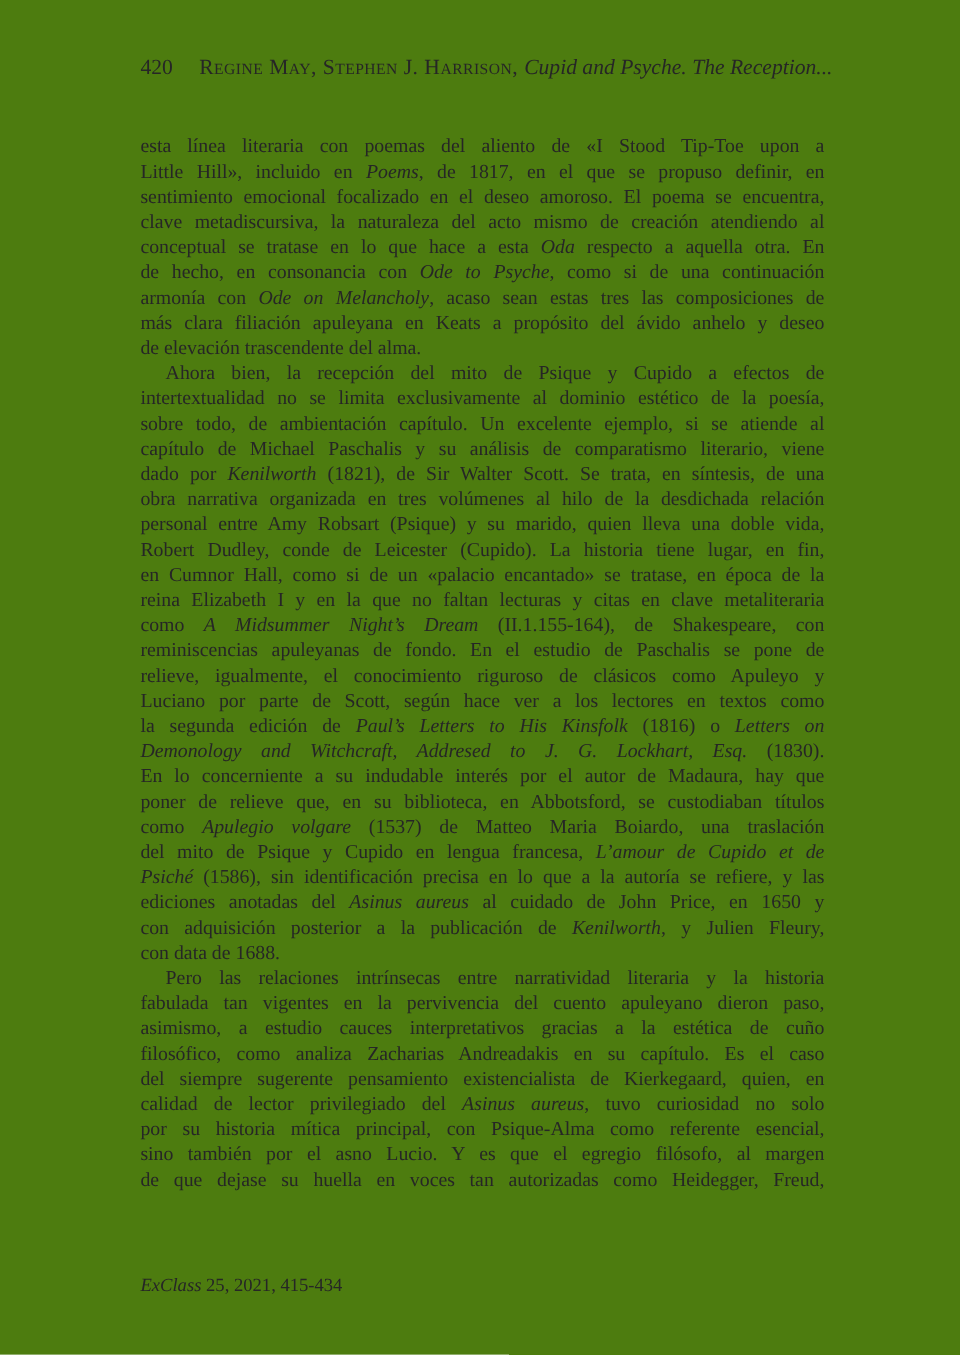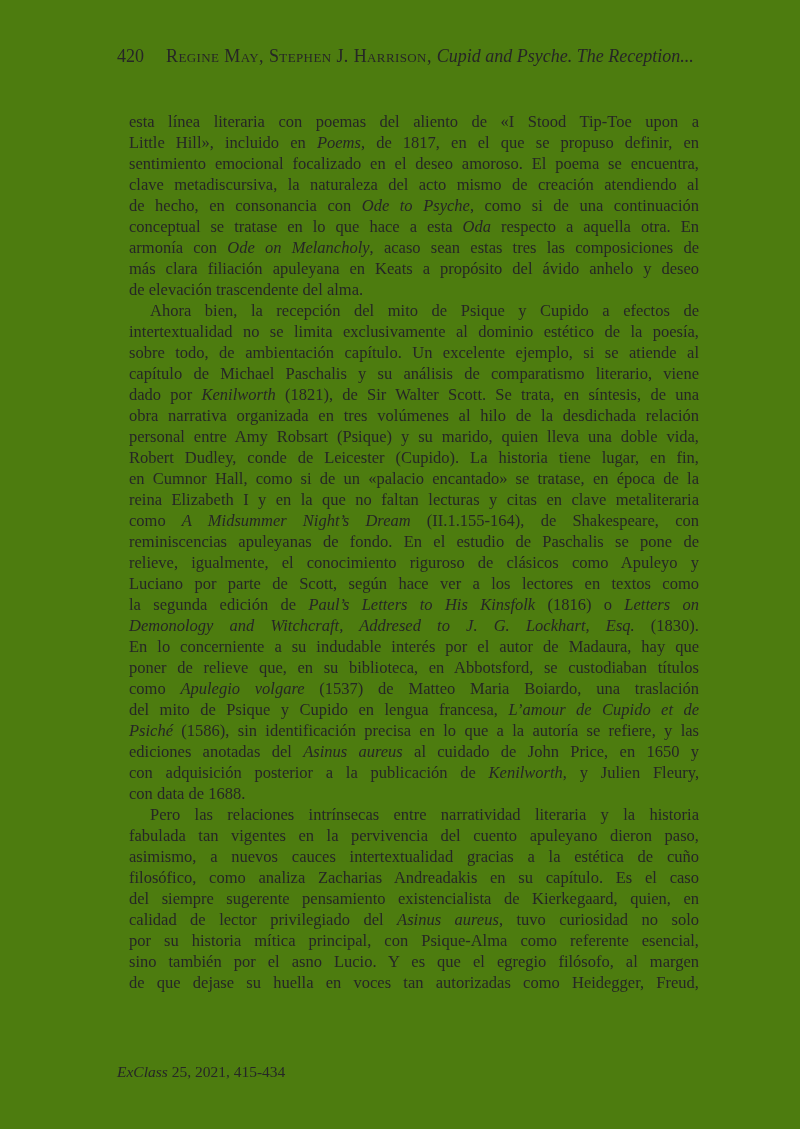--- a/index.html
+++ b/index.html
@@ -32,21 +32,20 @@
     margin-left: 5px;
   }
   
   .textblock {
     position: absolute;
     top: 111px;
     left: 117px;
     width: 570px;
     font-size: 16.5px;
     line-height: 21px;
-    margin-left: 12px;
   }
   .line {
     height: 21px;
     text-align: justify;
     text-align-last: justify;
   }
   .line.indent { text-indent: 21px; }
   .line.endpara { text-align-last: left; }
   .line em { font-style: italic; }
   
@@ -71,22 +70,22 @@
 
   <div class="header">
     <span class="pagenum">420</span><span class="authors">Regine May, Stephen J. Harrison,</span><span class="booktitle">Cupid and Psyche. The Reception...</span>
   </div>
 
   <div class="textblock">
       <div class="line"><span>esta línea literaria con poemas del aliento de «I Stood Tip-Toe upon a</span></div>
       <div class="line"><span>Little Hill», incluido en </span><em>Poems</em><span>, de 1817, en el que se propuso definir, en</span></div>
       <div class="line"><span>sentimiento emocional focalizado en el deseo amoroso. El poema se encuentra,</span></div>
       <div class="line"><span>clave metadiscursiva, la naturaleza del acto mismo de creación atendiendo al</span></div>
+      <div class="line"><span>conceptual se tratase en lo que hace a esta </span><em>Oda</em><span> respecto a aquella otra. En</span></div>
       <div class="line"><span>de hecho, en consonancia con </span><em>Ode to Psyche</em><span>, como si de una continuación</span></div>
-      <div class="line"><span>conceptual se tratase en lo que hace a esta </span><em>Oda</em><span> respecto a aquella otra. En</span></div>
       <div class="line"><span>armonía con </span><em>Ode on Melancholy</em><span>, acaso sean estas tres las composiciones de</span></div>
       <div class="line"><span>más clara filiación apuleyana en Keats a propósito del ávido anhelo y deseo</span></div>
       <div class="line endpara"><span>de elevación trascendente del alma.</span></div>
       <div class="line indent"><span>Ahora bien, la recepción del mito de Psique y Cupido a efectos de</span></div>
       <div class="line"><span>intertextualidad no se limita exclusivamente al dominio estético de la poesía,</span></div>
       <div class="line"><span>sobre todo, de ambientación capítulo. Un excelente ejemplo, si se atiende al</span></div>
       <div class="line"><span>capítulo de Michael Paschalis y su análisis de comparatismo literario, viene</span></div>
       <div class="line"><span>dado por </span><em>Kenilworth</em><span> (1821), de Sir Walter Scott. Se trata, en síntesis, de una</span></div>
       <div class="line"><span>obra narrativa organizada en tres volúmenes al hilo de la desdichada relación</span></div>
       <div class="line"><span>personal entre Amy Robsart (Psique) y su marido, quien lleva una doble vida,</span></div>
@@ -102,21 +101,21 @@
       <div class="line"><span>En lo concerniente a su indudable interés por el autor de Madaura, hay que</span></div>
       <div class="line"><span>poner de relieve que, en su biblioteca, en Abbotsford, se custodiaban títulos</span></div>
       <div class="line"><span>como </span><em>Apulegio volgare</em><span> (1537) de Matteo Maria Boiardo, una traslación</span></div>
       <div class="line"><span>del mito de Psique y Cupido en lengua francesa, </span><em>L’amour de Cupido et de</em></div>
       <div class="line"><em>Psiché</em><span> (1586), sin identificación precisa en lo que a la autoría se refiere, y las</span></div>
       <div class="line"><span>ediciones anotadas del </span><em>Asinus aureus</em><span> al cuidado de John Price, en 1650 y</span></div>
       <div class="line"><span>con adquisición posterior a la publicación de </span><em>Kenilworth</em><span>, y Julien Fleury,</span></div>
       <div class="line endpara"><span>con data de 1688.</span></div>
       <div class="line indent"><span>Pero las relaciones intrínsecas entre narratividad literaria y la historia</span></div>
       <div class="line"><span>fabulada tan vigentes en la pervivencia del cuento apuleyano dieron paso,</span></div>
-      <div class="line"><span>asimismo, a nuevos cauces intertextualidad gracias a la estética de cuño</span></div>
+      <div class="line"><span>asimismo, a estudio cauces interpretativos gracias a la estética de cuño</span></div>
       <div class="line"><span>filosófico, como analiza Zacharias Andreadakis en su capítulo. Es el caso</span></div>
       <div class="line"><span>del siempre sugerente pensamiento existencialista de Kierkegaard, quien, en</span></div>
       <div class="line"><span>calidad de lector privilegiado del </span><em>Asinus aureus</em><span>, tuvo curiosidad no solo</span></div>
       <div class="line"><span>por su historia mítica principal, con Psique-Alma como referente esencial,</span></div>
       <div class="line"><span>sino también por el asno Lucio. Y es que el egregio filósofo, al margen</span></div>
       <div class="line"><span>de que dejase su huella en voces tan autorizadas como Heidegger, Freud,</span></div>
     </div>
 
   <div class="footer">
     <span class="cite"><em>ExClass</em><span> 25, 2021, 415-434</span></span>

